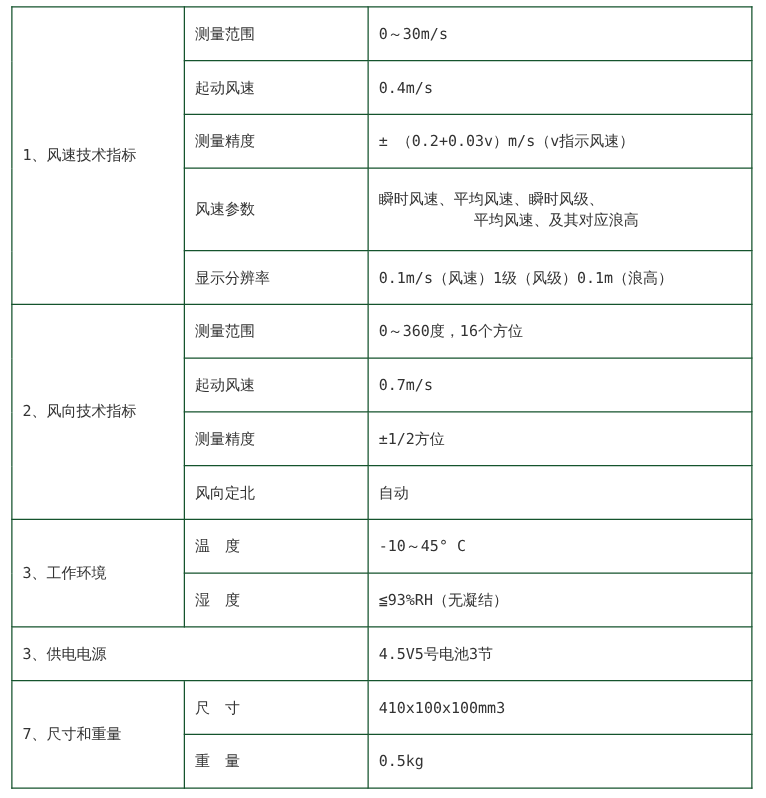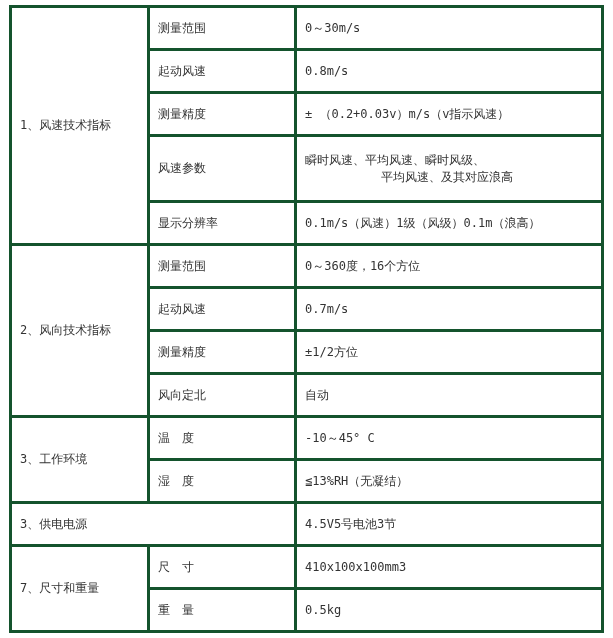--- a/index.html
+++ b/index.html
@@ -14,21 +14,21 @@
     color: #333333;
   }
   table.spec-table {
     border-collapse: collapse;
     table-layout: fixed;
     width: 592px;
     margin: 5px 0 0 9px;
     background: #ffffff;
   }
   table.spec-table td {
-    border: 3px solid #14532d;
+    border: 1px solid #14532d;
     padding: 3px 8px;
     vertical-align: middle;
     overflow: hidden;
     white-space: nowrap;
   }
   td.group-cell {
     white-space: normal;
   }
   tr.row-h  { height: 43px; }
   tr.row-th { height: 66px; font-family: Liberation Mono, monospace; }
@@ -46,21 +46,21 @@
   </colgroup>
   <tbody>
 
     <tr class="row-h">
       <td class="group-cell" rowspan="5">1、风速技术指标</td>
       <td>测量范围</td>
       <td>0～30m/s</td>
     </tr>
     <tr class="row-h">
       <td>起动风速</td>
-      <td>0.8m/s</td>
+      <td>0.4m/s</td>
     </tr>
     <tr class="row-h">
       <td>测量精度</td>
       <td>± （0.2+0.03v）m/s（v指示风速）</td>
     </tr>
     <tr class="row-th">
       <td>风速参数</td>
       <td class="val-multiline">
         <div class="val-line1">瞬时风速、平均风速、瞬时风级、</div>
         <div class="val-line2">平均风速、及其对应浪高</div>
@@ -89,21 +89,21 @@
       <td>自动</td>
     </tr>
 
     <tr class="row-h">
       <td class="group-cell" rowspan="2">3、工作环境</td>
       <td>温　度</td>
       <td>-10～45° C</td>
     </tr>
     <tr class="row-h">
       <td>湿　度</td>
-      <td>≦13%RH（无凝结）</td>
+      <td>≦93%RH（无凝结）</td>
     </tr>
 
     <tr class="row-h">
       <td class="group-cell" colspan="2">3、供电电源</td>
       <td>4.5V5号电池3节</td>
     </tr>
 
     <tr class="row-h">
       <td class="group-cell" rowspan="2">7、尺寸和重量</td>
       <td>尺　寸</td>

